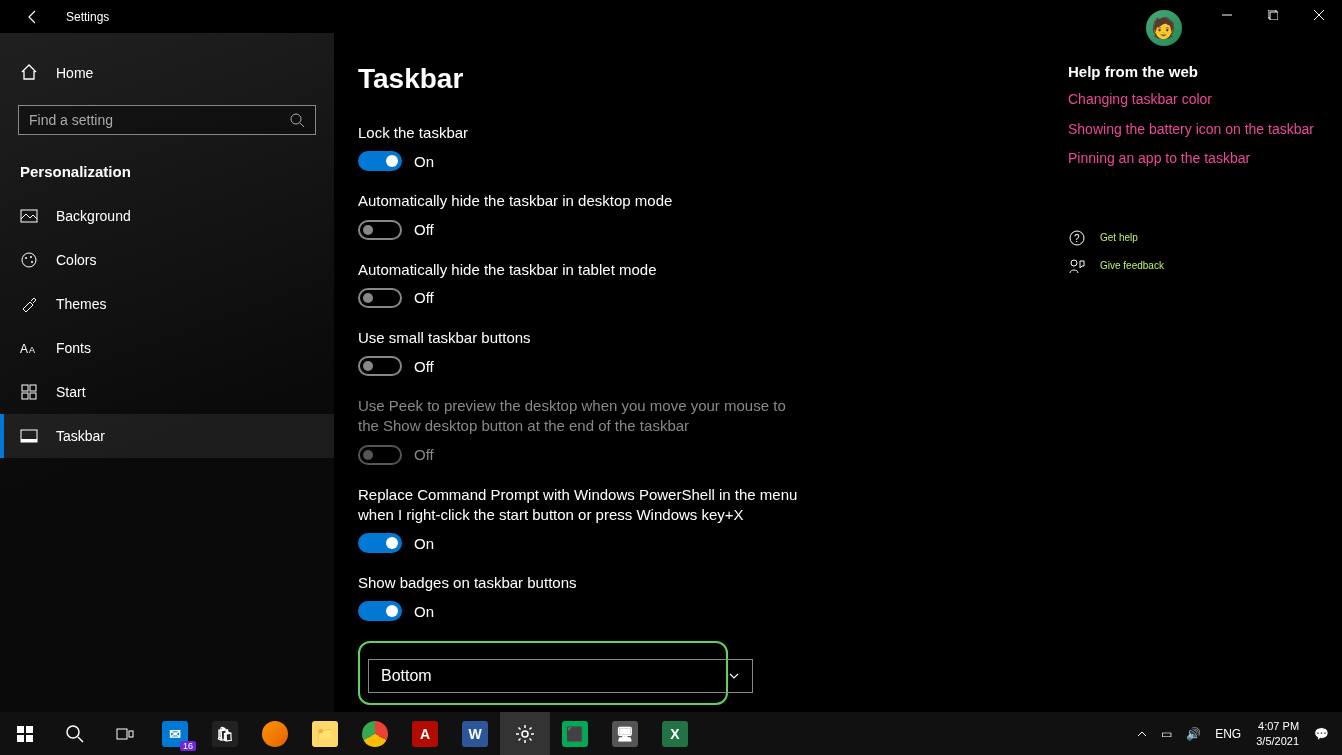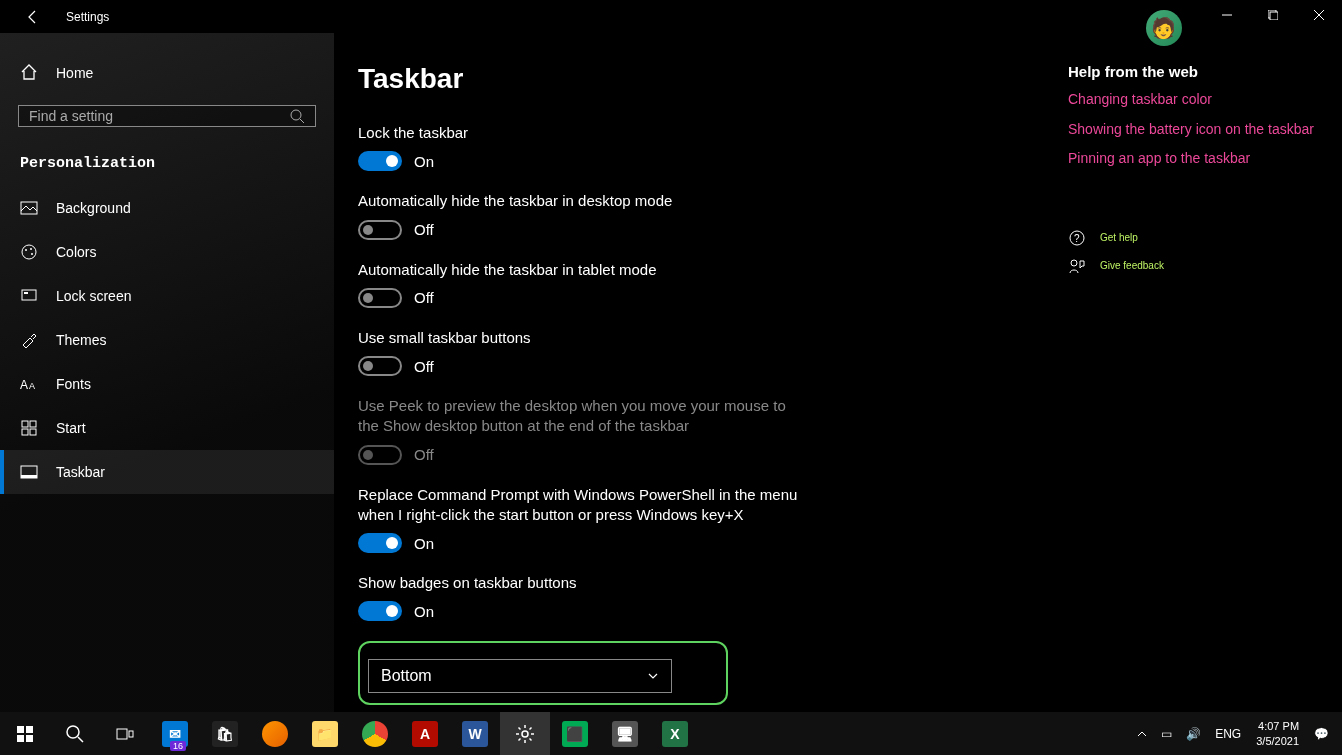--- a/index.html
+++ b/index.html
@@ -9,24 +9,24 @@
 .back-btn { width: 30px; height: 30px; display: flex; align-items: center; justify-content: center; cursor: pointer; }
 .title-text { margin-left: 18px; font-size: 12px; }
 .win-controls { position: absolute; top: 0; right: 0; display: flex; }
 .win-btn { width: 46px; height: 30px; display: flex; align-items: center; justify-content: center; cursor: pointer; }
 .avatar { position: absolute; top: 10px; right: 160px; width: 36px; height: 36px; border-radius: 50%; background: linear-gradient(135deg,#4a7 0%,#285 100%); display:flex; align-items:center; justify-content:center; font-size:20px; }
 
 .main { display: flex; height: 679px; }
 .sidebar { width: 336px; background: linear-gradient(160deg, rgba(40,40,40,0.8) 0%, rgba(10,10,10,0.95) 60%); padding-top: 20px; }
 .home-item { display: flex; align-items: flex-end; padding: 10px 20px; cursor: pointer; font-size: 14px; }
 .home-item svg, .nav-item svg { margin-right: 18px; flex-shrink:0; }
-.search-box { margin: 14px 18px 18px 18px; height: 22px; border: 1px solid #888; background: rgba(0,0,0,0.3); display: flex; align-items: center; padding: 0 10px; }
+.search-box { margin: 14px 18px 18px 18px; height: 30px; border: 1px solid #888; background: rgba(0,0,0,0.3); display: flex; align-items: center; padding: 0 10px; }
 .search-box input { background: transparent; border: none; color: #fff; flex: 1; font-size: 14px; outline: none; }
 .search-box input::placeholder { color: #aaa; }
-.category { padding: 10px 20px 14px 20px; font-size: 15px; font-weight: 600; font-family: Liberation Mono, monospace; }
+.category { padding: 10px 20px 14px 20px; font-size: 15px; font-weight: 600; }
 .nav-item { display: flex; align-items: center; padding: 13px 20px; cursor: pointer; font-size: 14px; position: relative; }
 .nav-item.selected { background: rgba(255,255,255,0.08); }
 .nav-item.selected::before { content:""; position:absolute; left:0; top:0; bottom:0; width:4px; background:#0078d4; }
 
 .content { flex: 1; padding: 30px 24px 0 24px; display: flex; }
 .settings-col { width: 680px; }
 .page-title { font-size: 28px; font-weight: 600; margin-bottom: 28px; }
 .setting { margin-bottom: 20px; }
 .setting-label { font-size: 15px; margin-bottom: 8px; max-width: 450px; line-height: 1.35; }
 .setting.disabled .setting-label { color: #888; }
@@ -35,34 +35,34 @@
 .toggle.on { background: #0078d4; }
 .toggle.on::after { content:""; position:absolute; width:12px; height:12px; background:#fff; border-radius:50%; top:4px; right:4px; }
 .toggle.off { background: transparent; border: 2px solid #888; }
 .toggle.off::after { content:""; position:absolute; width:10px; height:10px; background:#888; border-radius:50%; top:3px; left:3px; }
 .setting.disabled .toggle.off { border-color: #555; }
 .setting.disabled .toggle.off::after { background:#555; }
 .toggle-state { font-size: 15px; }
 .setting.disabled .toggle-state { color: #888; }
 
 .highlight-box { border: 2px solid #5fd35f; border-radius: 12px; padding: 8px 8px 10px 8px; margin-top: 4px; width: 370px; }
-.dropdown { margin-top: 8px; height: 34px; border: 1px solid #888; display: flex; align-items: center; justify-content: space-between; padding: 0 12px; cursor: pointer; width: 304px; }
+.dropdown { margin-top: 8px; height: 34px; border: 1px solid #888; display: flex; align-items: center; justify-content: space-between; padding: 0 12px; cursor: pointer; width: 385px; }
 
 .help-col { width: 280px; padding-left: 30px; padding-top: 0; }
 .help-title { font-size: 15px; font-weight:600; margin-bottom: 10px; }
 .help-link { color: #ec4899; font-size: 14px; margin-bottom: 10px; cursor: pointer; display:block; line-height:1.4; }
 .action-row { display: flex; align-items: center; gap: 14px; margin-top: 24px; margin-bottom: 10px; }
 .action-row svg { flex-shrink:0; }
 .action-row a { color:#bef264; font-size:10px; cursor:pointer; }
 
 .taskbar { position: absolute; bottom: 0; left: 0; right: 0; height: 43px; background: #111; display: flex; align-items: center; }
 .tb-item { width: 50px; height: 43px; display: flex; align-items: center; justify-content: center; cursor: pointer; position: relative; }
 .tb-item.active { background: #333; }
 .tb-icon { width: 26px; height: 26px; border-radius: 3px; display:flex; align-items:center; justify-content:center; font-size:14px; font-weight:bold; }
-.badge { position:absolute; bottom:4px; right:14px; background:#6d28d9; color:#fff; font-size:9px; padding:0 3px; border-radius:2px; }
+.badge { position:absolute; bottom:4px; right:4px; background:#6d28d9; color:#fff; font-size:9px; padding:0 3px; border-radius:2px; }
 .tray { margin-left: auto; display: flex; align-items: center; height: 100%; padding-right: 6px; }
 .tray-item { padding: 0 7px; font-size: 12px; display:flex; align-items:center; height:100%; cursor:pointer; }
 .clock { text-align: right; font-size: 11px; line-height: 1.3; padding: 0 8px; }
 </style>
 </head>
 <body>
 
 <div class="titlebar">
   <div class="back-btn">
     <svg width="16" height="16" viewBox="0 0 16 16">
@@ -117,27 +117,20 @@
       <span>Background</span>
     </div>
     <div class="nav-item">
       <svg width="18" height="18" viewBox="0 0 18 18">
           <circle cx="9" cy="9" r="7" stroke="#fff" fill="none"></circle>
           <circle cx="6" cy="7" r="1" fill="#fff"></circle>
           <circle cx="11" cy="6" r="1" fill="#fff"></circle>
           <circle cx="12" cy="11" r="1" fill="#fff"></circle>
         </svg>
       <span>Colors</span>
-    </div>
-    <div class="nav-item">
-      <svg width="18" height="18" viewBox="0 0 18 18">
-          <rect x="2" y="3" width="14" height="10" stroke="#fff" fill="none"></rect>
-          <rect x="4" y="5" width="4" height="2" fill="#fff"></rect>
-        </svg>
-      <span>Lock screen</span>
     </div>
     <div class="nav-item">
       <svg width="18" height="18" viewBox="0 0 18 18">
           <path d="M3 14 L10 7 L13 10 L6 17 Z M11 6 L14 3 L16 5 L13 8" stroke="#fff" fill="none"></path>
         </svg>
       <span>Themes</span>
     </div>
     <div class="nav-item">
       <svg width="18" height="18" viewBox="0 0 18 18">
           <text x="0" y="14" font-size="12" fill="#fff">A</text>

